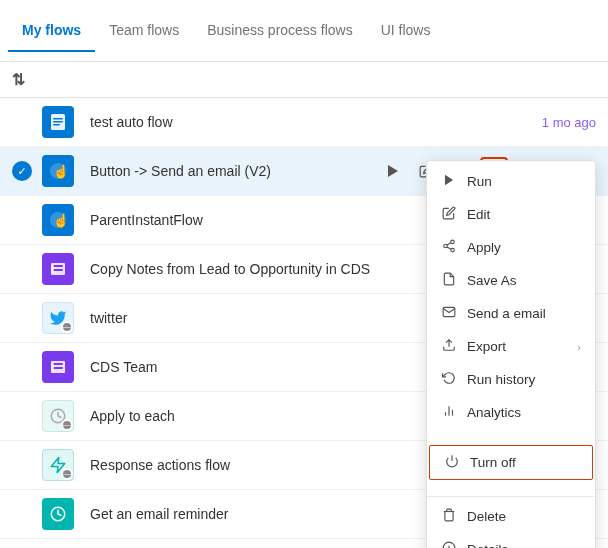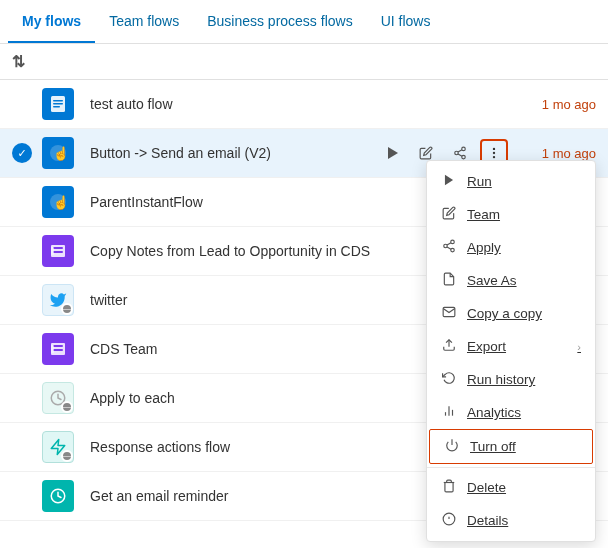--- a/index.html
+++ b/index.html
@@ -4,27 +4,27 @@
   <style>
     * { box-sizing: border-box; margin: 0; padding: 0; }
     body { font-family: 'Segoe UI', Arial, sans-serif; font-size: 14px; color: #333; background: #fff; width: 608px; height: 548px; overflow: hidden; }
 
     
     .top-nav {
       display: flex;
       align-items: center;
       border-bottom: 1px solid #e0e0e0;
       padding: 0 8px;
-      height: 44px;
+      height: 62px;
     }
     .nav-tab {
       padding: 12px 14px;
       cursor: pointer;
       font-size: 14px;
-      color: #0369a1;
+      color: #737373;
       white-space: nowrap;
       border-bottom: 2px solid transparent;
       margin-bottom: -1px;
     }
     .nav-tab.active {
       color: #0078d4;
       border-bottom: 2px solid #0078d4;
       font-weight: 600;
     }
 
@@ -70,21 +70,21 @@
     .flow-name {
       flex: 1;
       font-size: 14px;
       color: #333;
       padding: 0 8px;
     }
     .flow-modified {
       width: 80px;
       text-align: right;
       font-size: 13px;
-      color: #c2410c;
+      color: #8b5cf6;
       flex-shrink: 0;
     }
 
     
     .row-actions {
       display: flex;
       align-items: center;
       gap: 6px;
       margin-right: 8px;
     }
@@ -134,25 +134,24 @@
     }
     .menu-item {
       display: flex;
       align-items: center;
       padding: 8px 14px;
       font-size: 13.5px;
       color: #333;
       cursor: pointer;
       gap: 10px;
       position: relative;
-      text-decoration: underline;
     }
     .menu-item.highlighted {
       border: 1.5px solid #d83b01;
-      margin: 0 2px;
+      margin: 16px 2px;
       border-radius: 2px;
     }
     .menu-icon {
       width: 16px;
       text-align: center;
       font-size: 14px;
       color: #555;
       flex-shrink: 0;
     }
     .menu-item-label { flex: 1; }
@@ -347,21 +346,21 @@
       <span class="menu-icon"><svg width="14" height="14" viewBox="0 0 24 24">
           <polygon points="5,3 19,12 5,21" fill="#555"></polygon>
         </svg></span>
       <span class="menu-item-label">Run</span>
     </div>
     <div class="menu-item">
       <span class="menu-icon"><svg width="14" height="14" viewBox="0 0 24 24">
           <path d="M11 4H4a2 2 0 00-2 2v14a2 2 0 002 2h14a2 2 0 002-2v-7" stroke="#555" stroke-width="2" fill="none" stroke-linecap="round"></path>
           <path d="M18.5 2.5a2.12 2.12 0 013 3L12 15l-4 1 1-4 9.5-9.5z" stroke="#555" stroke-width="2" fill="none"></path>
         </svg></span>
-      <span class="menu-item-label">Team</span>
+      <span class="menu-item-label">Edit</span>
     </div>
     <div class="menu-item">
       <span class="menu-icon"><svg width="14" height="14" viewBox="0 0 24 24">
           <circle cx="18" cy="5" r="3" stroke="#555" stroke-width="2" fill="none"></circle>
           <circle cx="6" cy="12" r="3" stroke="#555" stroke-width="2" fill="none"></circle>
           <circle cx="18" cy="19" r="3" stroke="#555" stroke-width="2" fill="none"></circle>
           <line x1="8.59" y1="13.51" x2="15.42" y2="17.49" stroke="#555" stroke-width="2"></line>
           <line x1="15.41" y1="6.51" x2="8.59" y2="10.49" stroke="#555" stroke-width="2"></line>
         </svg></span>
       <span class="menu-item-label">Apply</span>
@@ -371,21 +370,21 @@
           <path d="M14 2H6a2 2 0 00-2 2v16a2 2 0 002 2h12a2 2 0 002-2V8z" stroke="#555" stroke-width="2" fill="none"></path>
           <polyline points="14 2 14 8 20 8" stroke="#555" stroke-width="2" fill="none"></polyline>
         </svg></span>
       <span class="menu-item-label">Save As</span>
     </div>
     <div class="menu-item">
       <span class="menu-icon"><svg width="14" height="14" viewBox="0 0 24 24">
           <path d="M4 4h16c1.1 0 2 .9 2 2v12c0 1.1-.9 2-2 2H4c-1.1 0-2-.9-2-2V6c0-1.1.9-2 2-2z" stroke="#555" stroke-width="2" fill="none"></path>
           <polyline points="22,6 12,13 2,6" stroke="#555" stroke-width="2" fill="none"></polyline>
         </svg></span>
-      <span class="menu-item-label">Copy a copy</span>
+      <span class="menu-item-label">Send a email</span>
     </div>
     <div class="menu-item">
       <span class="menu-icon"><svg width="14" height="14" viewBox="0 0 24 24">
           <path d="M21 15v4a2 2 0 01-2 2H5a2 2 0 01-2-2v-4" stroke="#555" stroke-width="2" fill="none"></path>
           <polyline points="17 8 12 3 7 8" stroke="#555" stroke-width="2" fill="none"></polyline>
           <line x1="12" y1="3" x2="12" y2="15" stroke="#555" stroke-width="2"></line>
         </svg></span>
       <span class="menu-item-label">Export</span>
       <span class="menu-chevron">›</span>
     </div>

